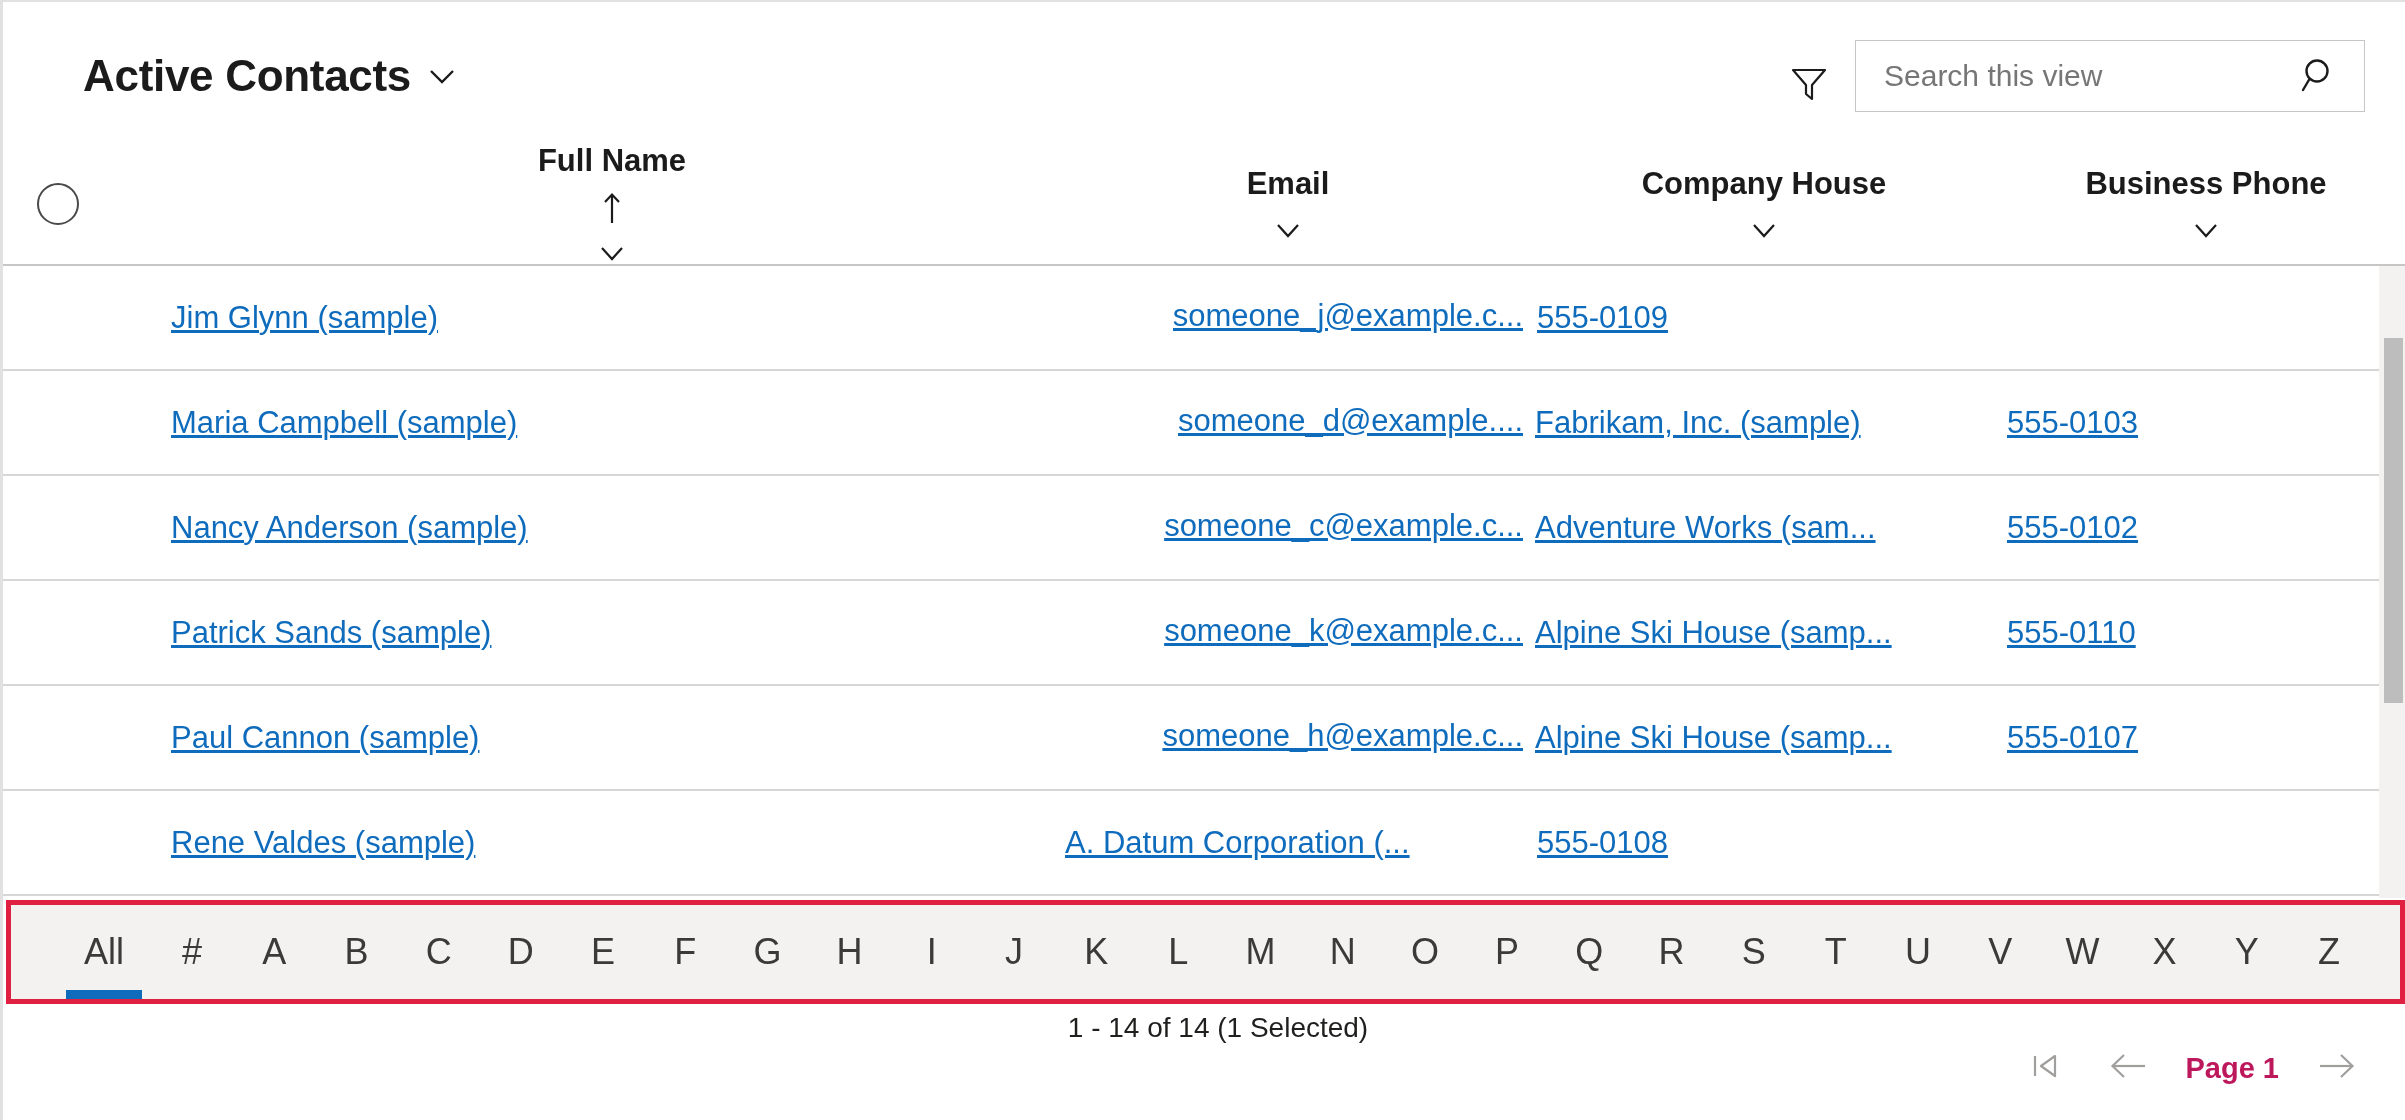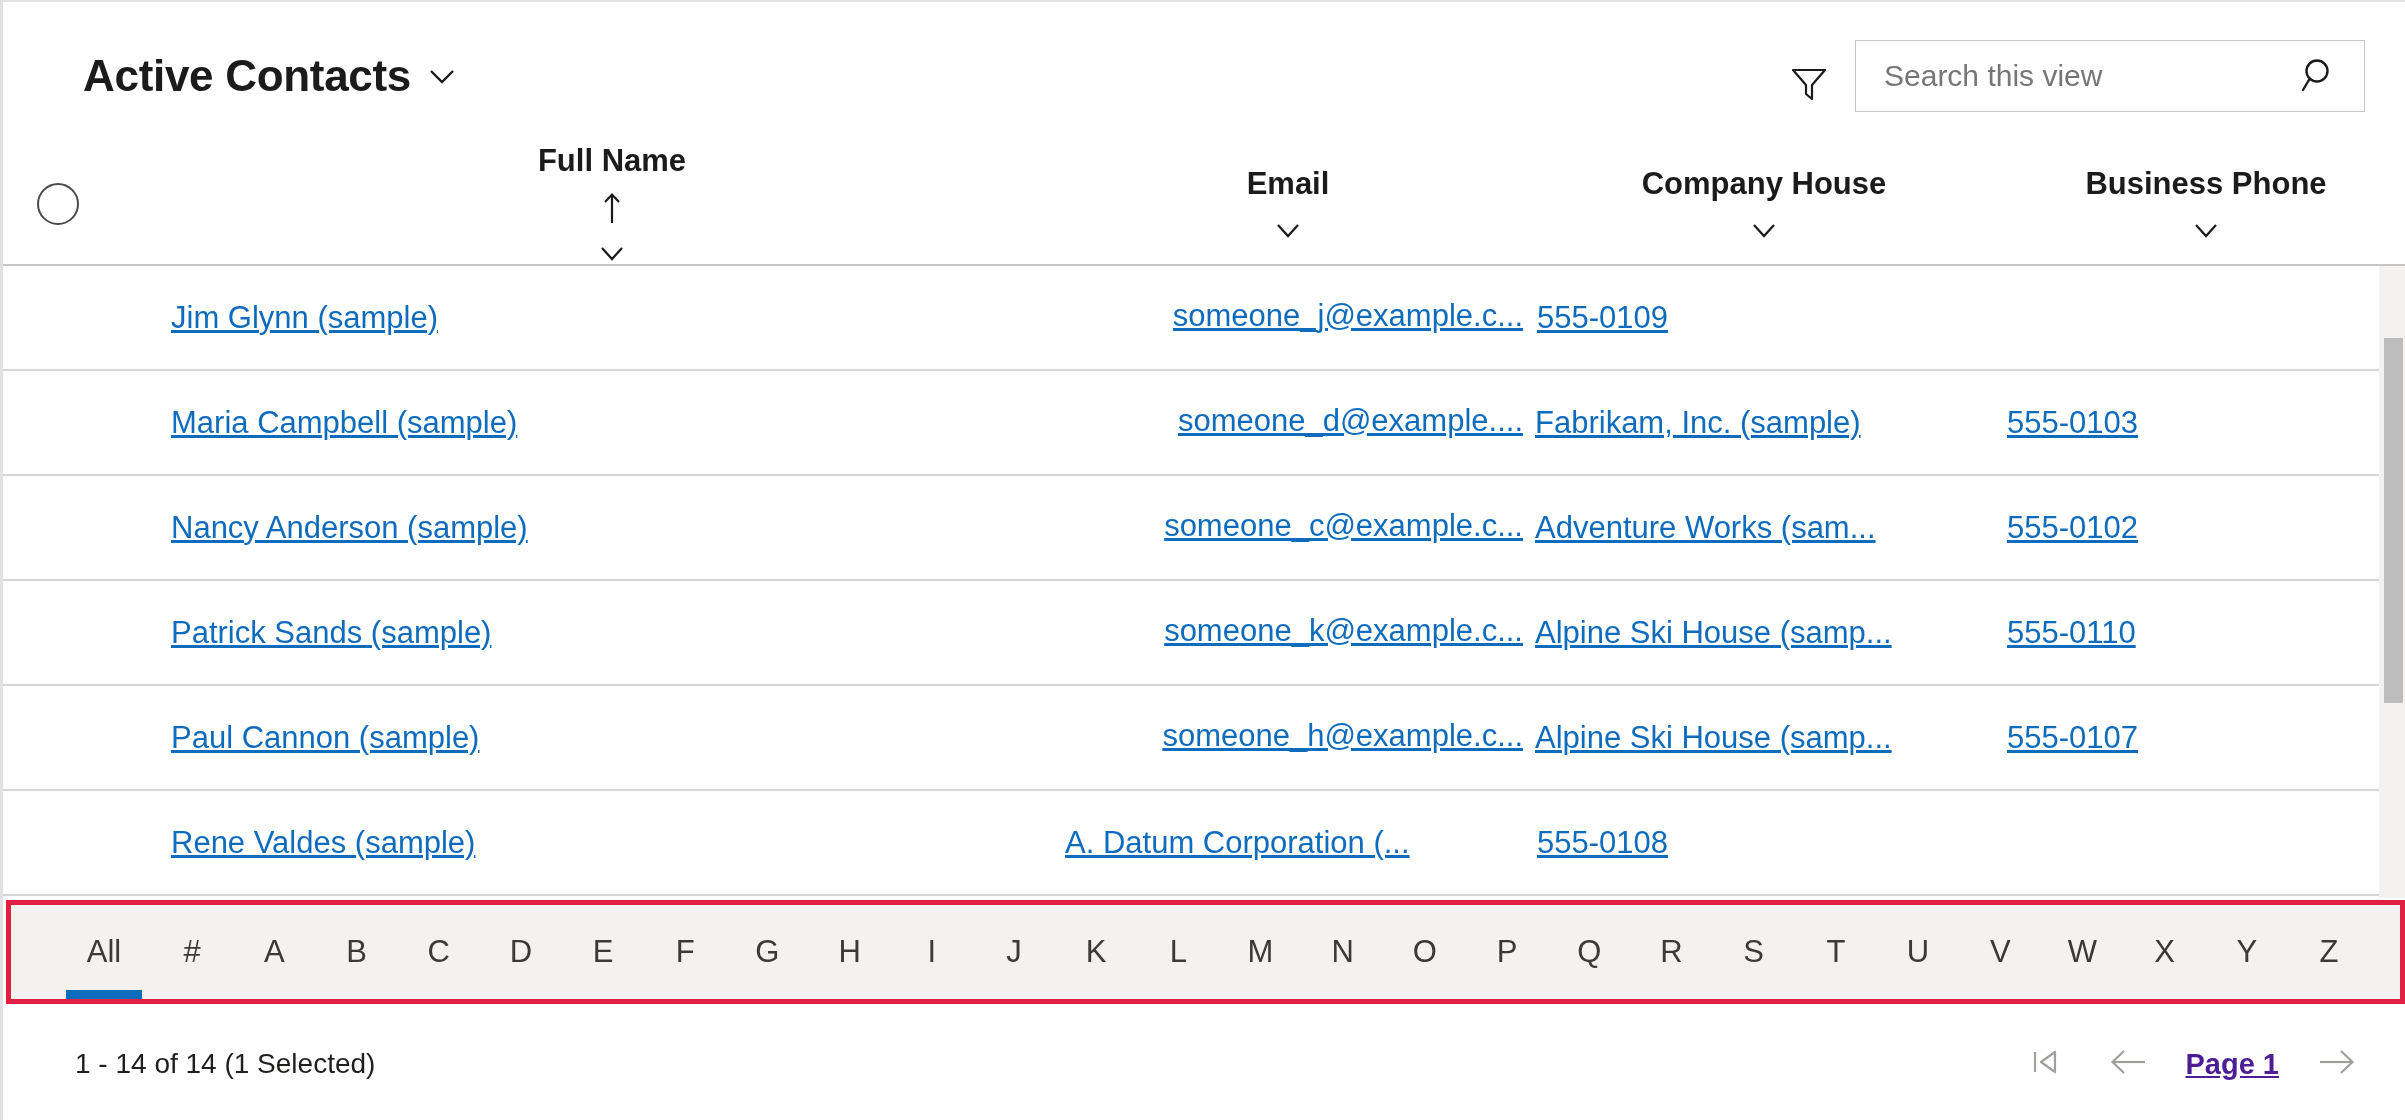--- a/index.html
+++ b/index.html
@@ -177,21 +177,21 @@
     align-items: stretch;
     padding-left: 46px;
     padding-right: 30px;
   }
   .alpha-item {
     flex: 1 1 0;
     position: relative;
     display: flex;
     align-items: center;
     justify-content: center;
-    font-size: 31px;
+    font-size: 36px;
     color: #3b3a39;
     cursor: pointer;
     user-select: none;
     text-align: right;
   }
   .alpha-item:first-child { flex: 0 0 94px; }
   .alpha-item.selected::after {
     content: "";
     position: absolute;
     bottom: 0;
@@ -201,43 +201,43 @@
     background: #0f6cbd;
   }
 
   
   .footer {
     height: 104px;
     display: flex;
     align-items: center;
     padding: 0 44px 0 72px;
     background: #ffffff;
+    flex-direction: column;
   }
   .record-count {
     font-size: 28px;
     color: #201f1e;
   }
   .pager {
     margin-left: auto;
     display: flex;
     align-items: center;
     gap: 34px;
   }
   .pager-btn {
     width: 48px; height: 48px;
     display: flex; align-items: center; justify-content: center;
     cursor: pointer;
   }
   .pager-btn.disabled { cursor: default; }
   .page-label {
     font-size: 29px;
     font-weight: 600;
-    color: #4c1d95;
+    color: #be185d;
     white-space: nowrap;
-    text-decoration: underline;
   }
 </style>
 </head>
 <body>
 
 <div class="app">
 
   <div class="topbar">
 
     <div class="view-selector">

